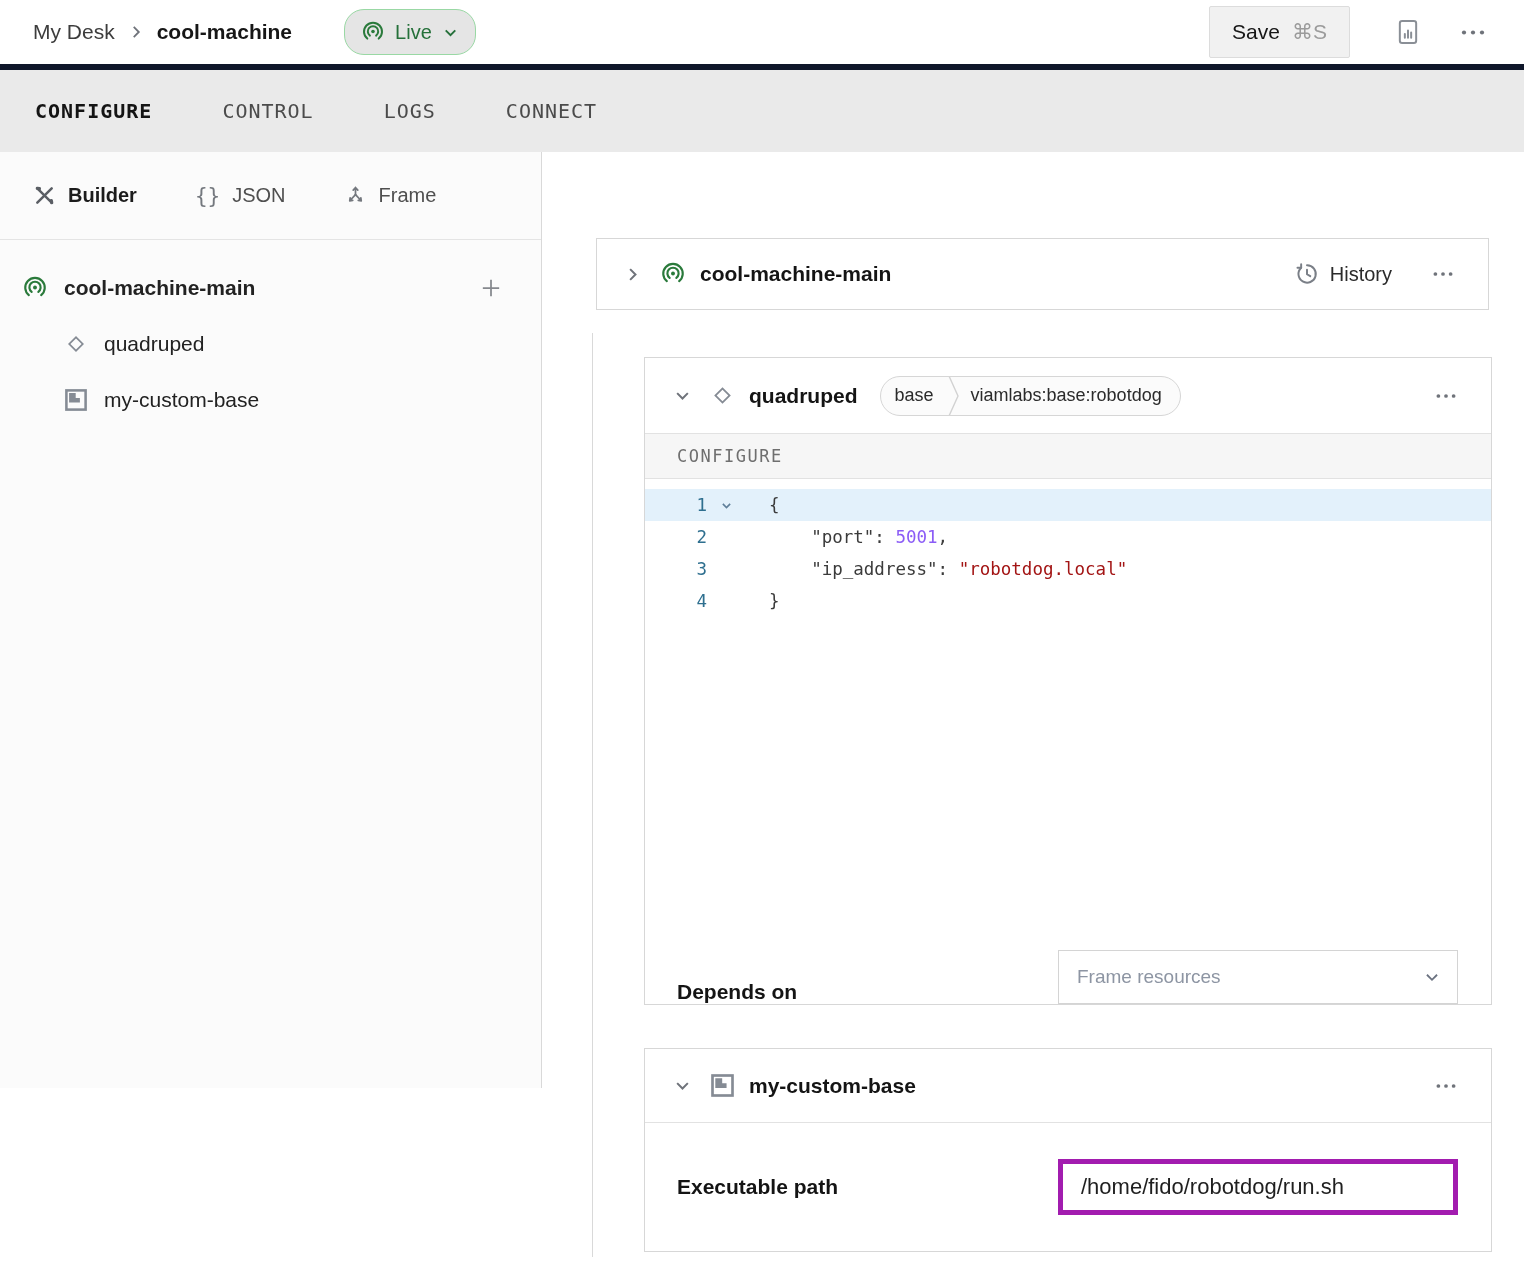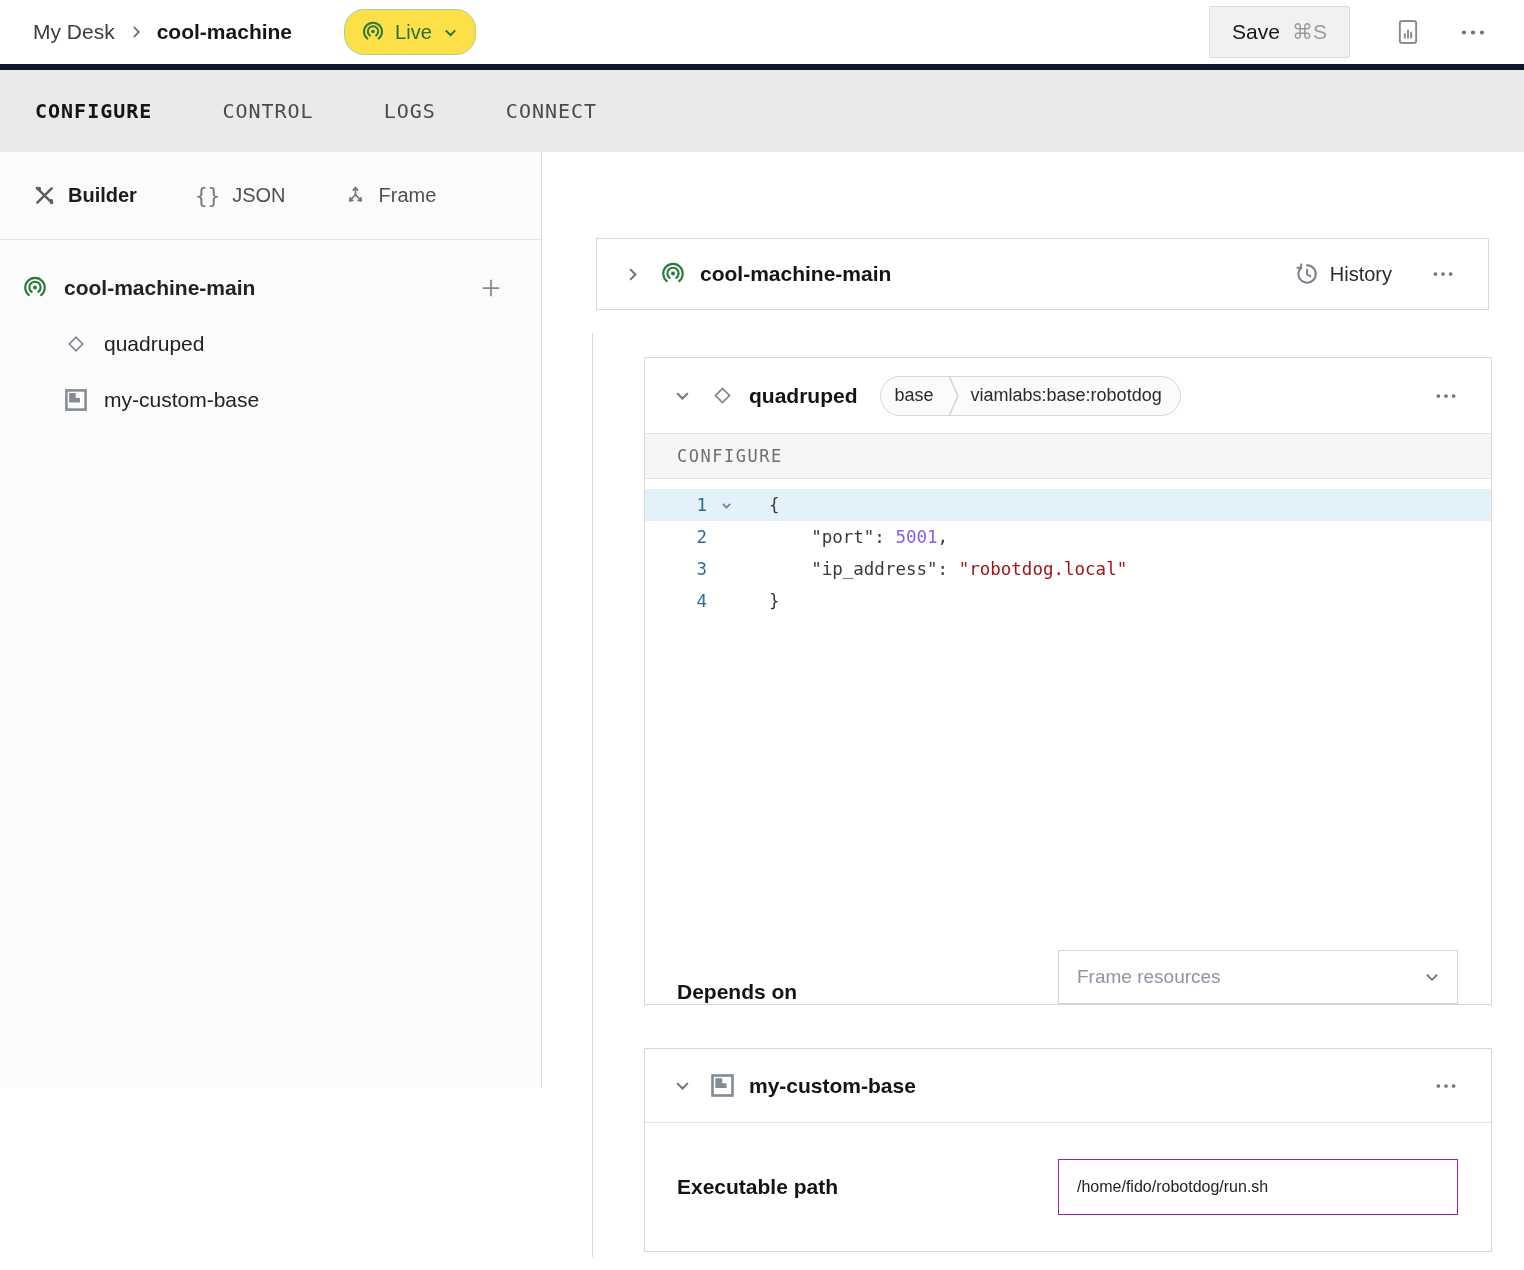--- a/index.html
+++ b/index.html
@@ -14,21 +14,21 @@
   .topbar {
     height:70px; display:flex; align-items:center;
     padding:0 30px 0 33px; background:#fff;
     border-bottom:6px solid #0f172a;
   }
   .breadcrumb { display:flex; align-items:center; gap:12px; font-size:21px; }
   .crumb { color:#3d3d3d; cursor:pointer; }
   .crumb.current { font-weight:bold; color:#161616; cursor:default; }
   .live-badge {
     margin-left:52px; display:flex; align-items:center; gap:10px;
-    background:#fde047; border:1px solid #99d8a4; border-radius:20px;
+    background:#e5e5e5; border:1px solid #99d8a4; border-radius:20px;
     height:46px; padding:0 16px; font-size:20px; color:#25703a; cursor:pointer;
     font-family:inherit;
   }
   .spacer { flex:1; }
   .save-btn {
     display:flex; align-items:center; gap:12px; height:52px; padding:0 22px;
     background:#f1f1f1; border:1px solid #dcdcdc; border-radius:2px;
     font-size:21px; color:#161616; cursor:pointer; font-family:inherit;
   }
   .save-kbd { color:#9b9b9b; }
@@ -138,22 +138,22 @@
   .select-box .placeholder { color:#8d95a3; font-size:19px; }
 
   
   .base-card { left:102px; top:896px; width:848px; height:204px; display:flex; flex-direction:column; }
   .base-card .card-header { height:74px; padding:0 26px 0 24px; gap:14px; border-bottom:1px solid #e2e2e2; flex-shrink:0; }
   .base-body {
     flex:1; display:flex; align-items:center; justify-content:space-between;
     padding:0 33px 0 32px;
   }
   .text-input {
-    width:400px; height:56px; border:1px solid #a21caf; background:#fff;
-    padding:1px 18px; font-size:16px; color:#1f1f1f; font-family:inherit;
+    width:400px; height:56px; border:5px solid #a21caf; background:#fff;
+    padding:1px 18px; font-size:22px; color:#1f1f1f; font-family:inherit;
   }
 
   .ml-auto { margin-left:auto; }
 </style>
 </head>
 <body>
 
 <header class="topbar">
   <div class="breadcrumb">
     <span class="crumb">My Desk</span>

